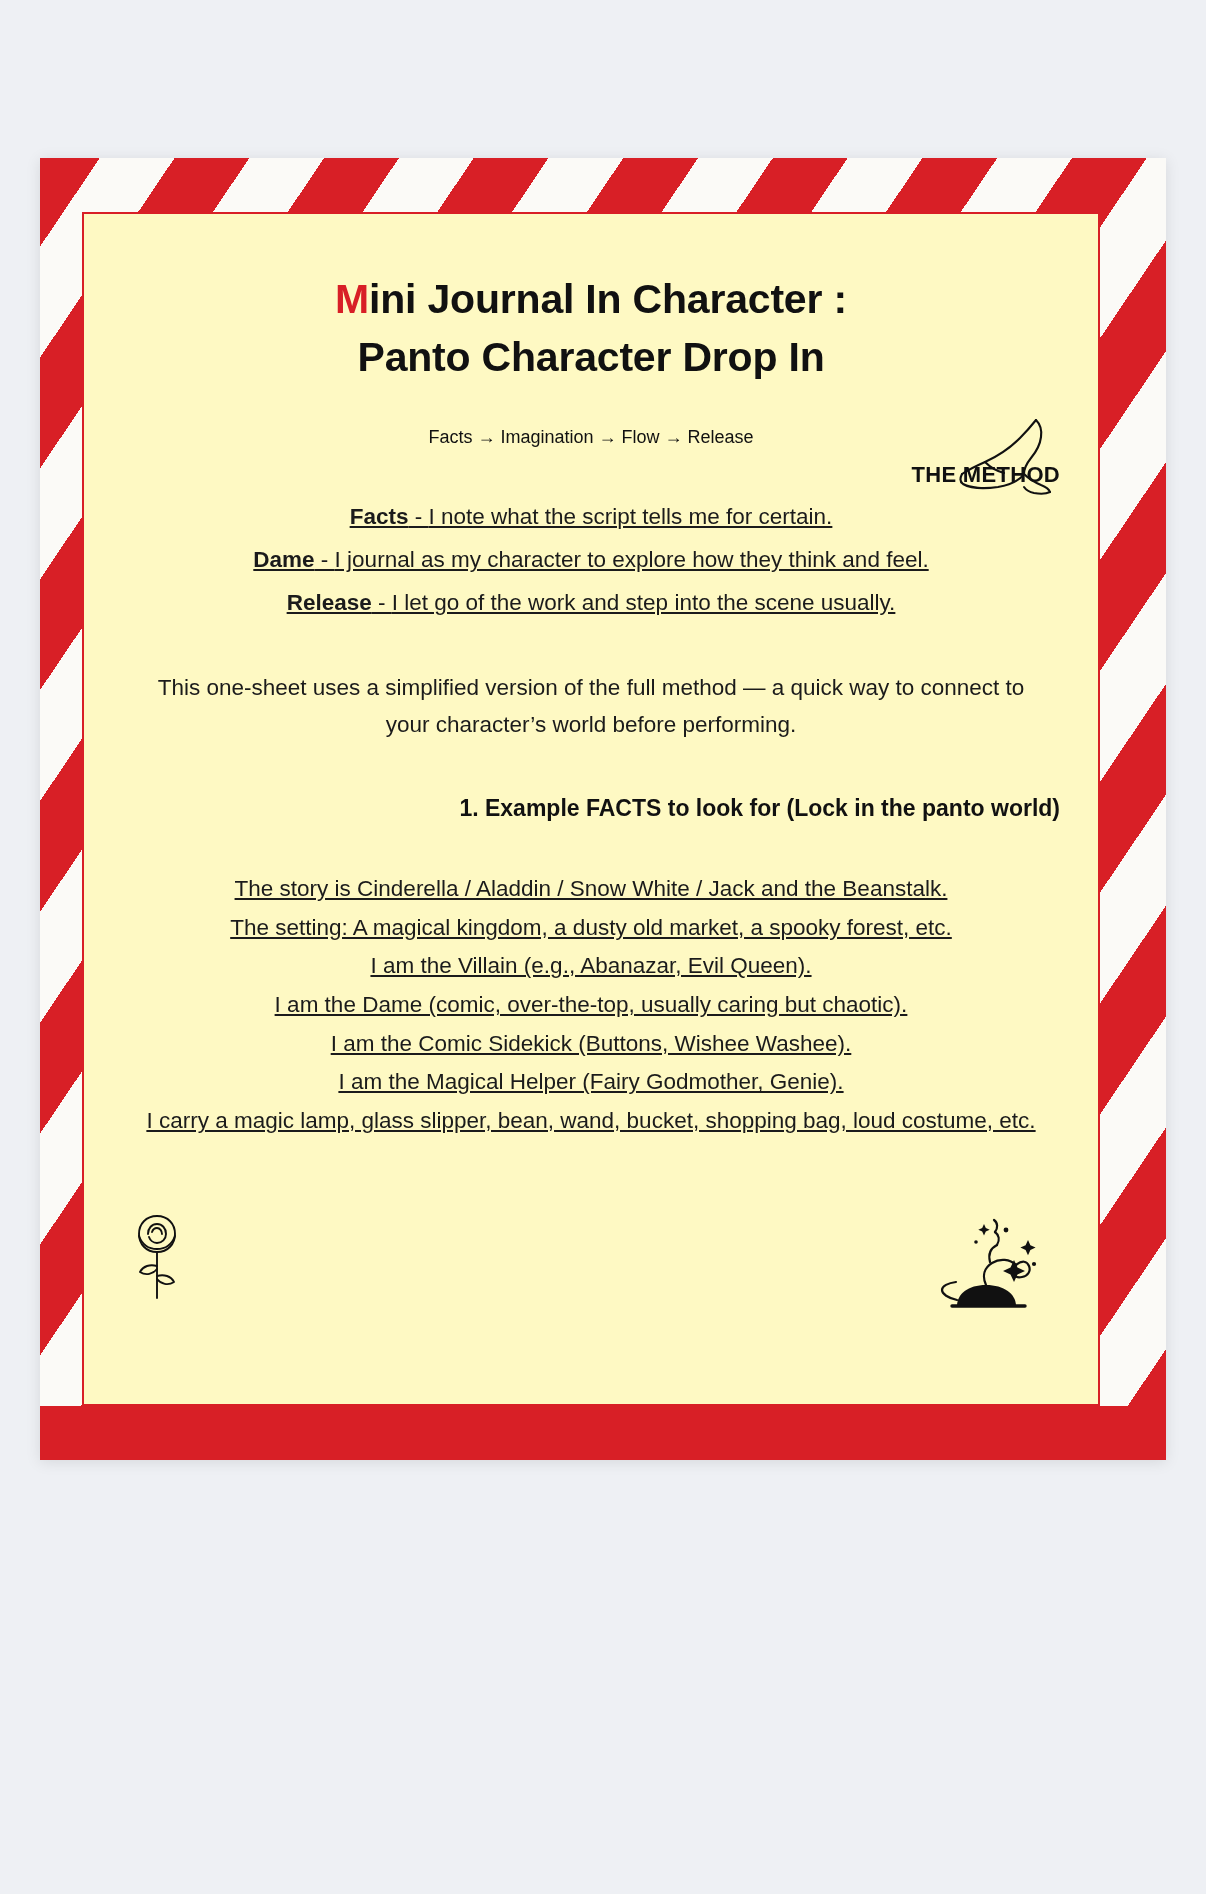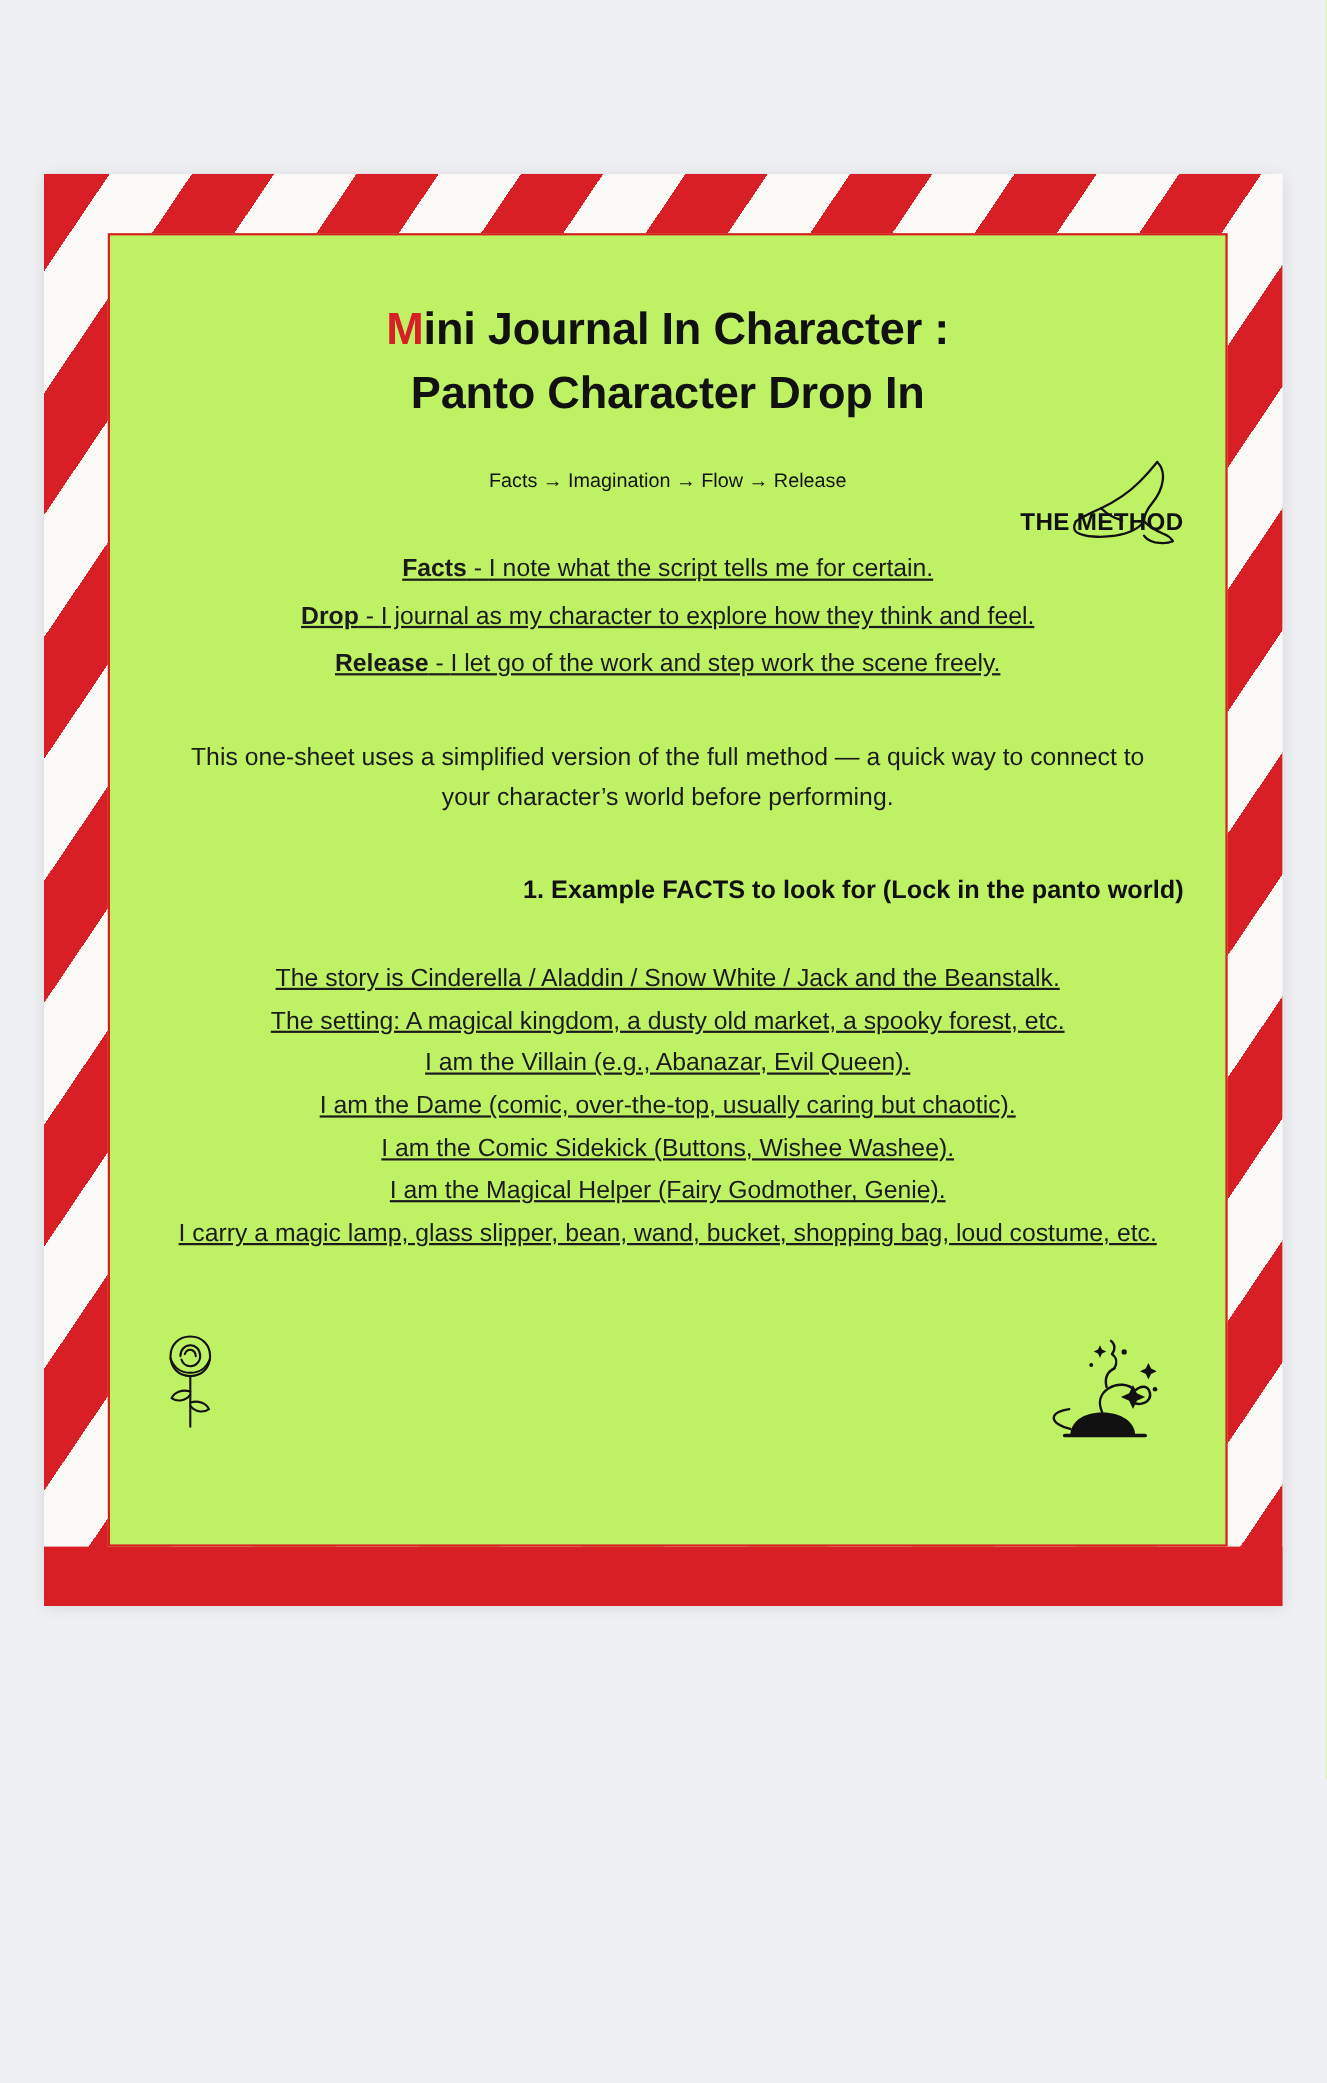--- a/index.html
+++ b/index.html
@@ -23,23 +23,23 @@
     background:
       repeating-linear-gradient(
         -56deg,
         #d81f26 0px, #d81f26 62px,
         #fbfaf7 62px, #fbfaf7 124px
       );
   }
   
   #innerframe{
     position:absolute;
-    left:58px; top:54px;
+    left:42px; top:54px;
     width:1018px; height:1194px;
-    background:#bef264;
+    background:#fef9c3;
     border:2px solid #d81f26;
     box-sizing:border-box;
     overflow:hidden;
   }
   
   #bottomband{
     position:absolute;
     left:0; right:0; bottom:0; height:54px;
     background:#d81f26;
   }
@@ -140,24 +140,24 @@
 
       <div class="spacer-1"></div>
 
       <p class="method-chain">Facts → Imagination → Flow → Release</p>
       <p class="method-head">THE METHOD</p>
 
       <p class="method-line">
         <b>Facts</b><span> - </span><span>I note what the script tells me for certain.</span>
       </p>
       <p class="method-line">
-        <b>Drop</b><span> - </span><span>I journal as my character to explore how they think and feel.</span>
+        <b>Dame</b><span> - </span><span>I journal as my character to explore how they think and feel.</span>
       </p>
       <p class="method-line">
-        <b>Release</b><span> - </span><span>I let go of the work and step work the scene freely.</span>
+        <b>Release</b><span> - </span><span>I let go of the work and step into the scene usually.</span>
       </p>
 
       <p class="intro">This one-sheet uses a simplified version of the full method — a quick way to connect to your character’s world before performing.</p>
 
       <p class="section-head">1. Example FACTS to look for (Lock in the panto world)</p>
 
       <div class="facts">
         <div>The story is Cinderella / Aladdin / Snow White / Jack and the Beanstalk.</div>
         <div>The setting: A magical kingdom, a dusty old market, a spooky forest, etc.</div>
         <div>I am the Villain (e.g., Abanazar, Evil Queen).</div>

